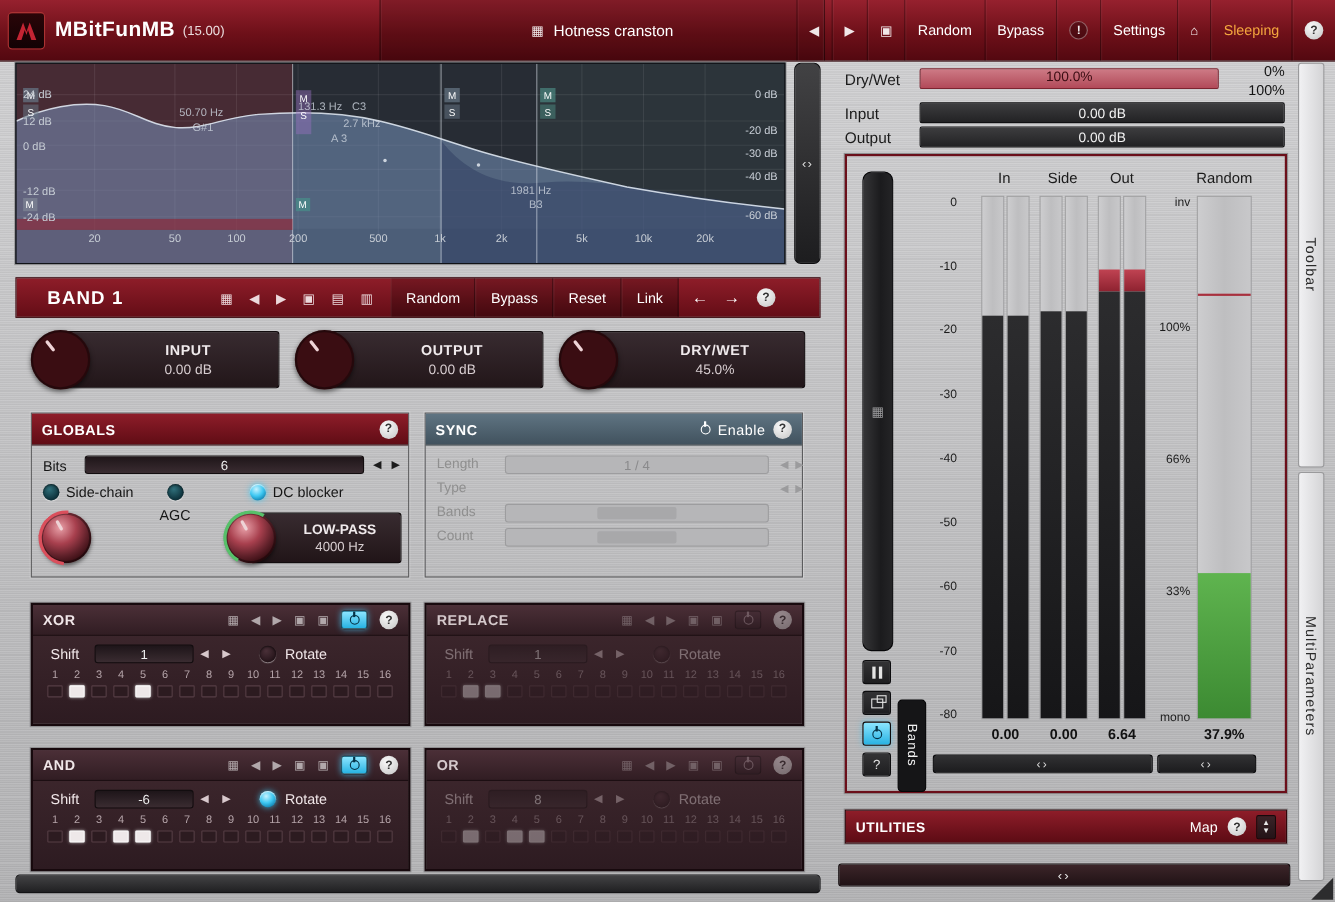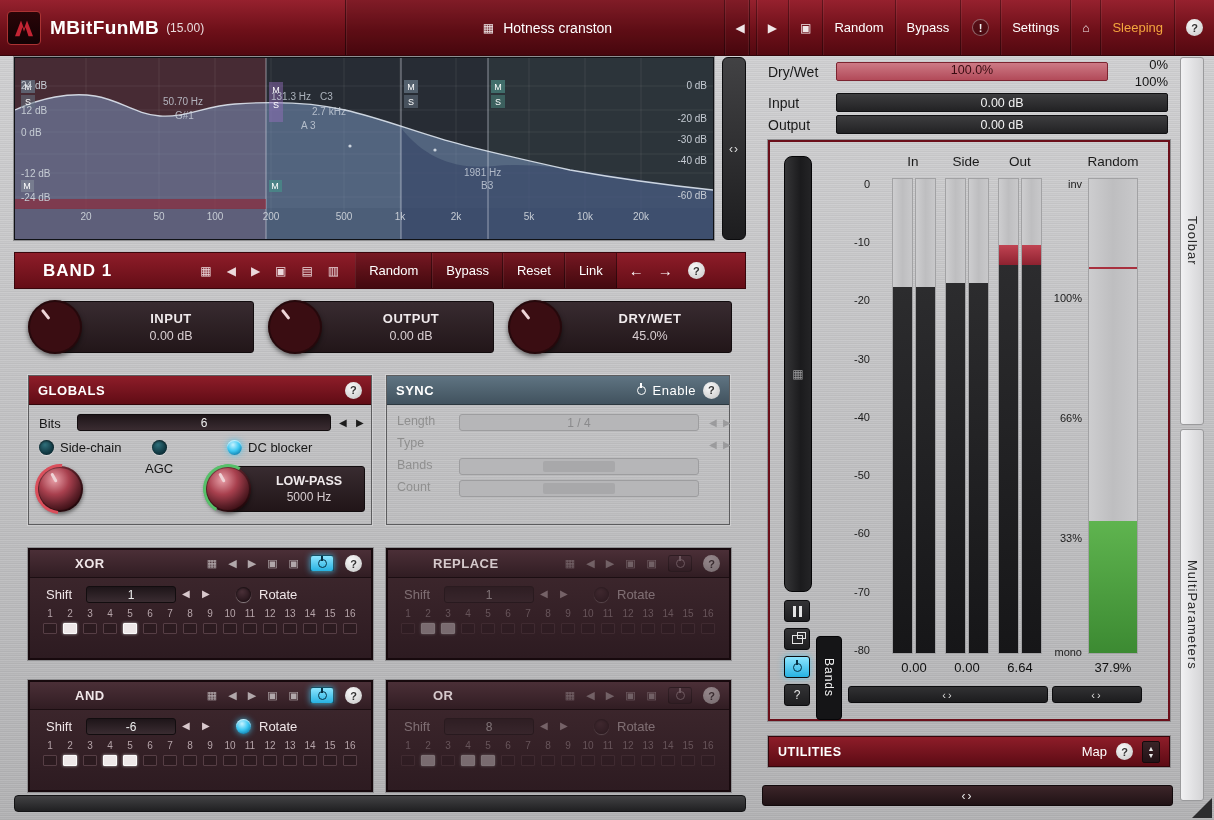--- a/index.html
+++ b/index.html
@@ -91,21 +91,21 @@
   .sync-row{position:absolute;height:18px;font-size:12.5px;color:#8f8f8f;}
   .sync-groove{position:absolute;left:62px;top:0;width:240px;height:17px;border-radius:3px;
     background:#b6b6b8;border:1px solid #9d9d9f;color:#8a8a8c;display:flex;align-items:center;justify-content:center;font-size:12px;}
   .sync-notch{position:absolute;left:35%;top:2px;width:30%;height:11px;background:#a8a8aa;border-radius:2px;}
   .sync-tri{position:absolute;font-size:10px;color:#9b9b9d;line-height:17px;}
   
   .op{position:absolute;width:345px;height:112px;background:linear-gradient(180deg,#40292f,#2d1b21);
     border:2px solid #17090d;box-shadow:0 0 0 1px #8f8f91;color:#f0e6e8;}
   .op-header{height:28px;display:flex;align-items:center;padding:0 9px;
     background:linear-gradient(180deg,#4b2f37,#311d23);border-bottom:1px solid #1c0e12;}
-  .op-title{font-size:13px;font-weight:bold;letter-spacing:.5px;margin-left:36px;}
+  .op-title{font-size:13px;font-weight:bold;letter-spacing:.5px;}
   .op-icons{margin-left:auto;display:flex;gap:11px;align-items:center;font-size:11px;color:rgba(255,255,255,.6);}
   .op-body{position:absolute;left:0;top:28px;right:0;bottom:0;}
   .op .shift-label{position:absolute;left:16px;top:9px;font-size:13px;}
   .op .shift-groove{left:56px;top:8px;width:90px;}
   .op .op-tri{position:absolute;font-size:10px;color:#d8c8cc;top:10px;}
   .op .rot-led{position:absolute;left:206px;top:9px;}
   .op .rot-label{position:absolute;left:229px;top:9px;font-size:13px;}
   .bit-nums{position:absolute;left:10px;top:30px;display:flex;}
   .bit-num{width:20px;text-align:center;font-size:10px;color:#b5a4a9;}
   .bit-boxes{position:absolute;left:10px;top:43px;display:flex;}
@@ -146,21 +146,21 @@
   .bands-tab span{writing-mode:vertical-rl;font-size:12px;letter-spacing:1px;}
   .m-scale{position:absolute;left:60px;width:40px;text-align:right;font-size:11px;color:#1c1c1c;height:12px;line-height:12px;}
   .m-colhead{position:absolute;top:12px;font-size:13.5px;color:#1a1a1a;text-align:center;width:60px;}
   .mbar{position:absolute;top:36px;height:476px;background:linear-gradient(90deg,#cdcdcf,#bebec0 50%,#c8c8ca);
     border:1px solid #a2a2a4;}
   .mfill{position:absolute;left:0;right:0;bottom:0;background:linear-gradient(180deg,#2c2c2e,#161618);}
   .mred{position:absolute;left:0;right:0;background:linear-gradient(180deg,#c04352,#8e2230);}
   .mgreen{position:absolute;left:0;right:0;bottom:0;background:linear-gradient(180deg,#5fb44f,#3c8a32);}
   .redline{position:absolute;left:0;right:0;height:2px;background:#a8303e;}
   .w-scale{position:absolute;left:276px;width:36px;text-align:right;font-size:11px;color:#1c1c1c;height:12px;line-height:12px;}
-  .m-value{position:absolute;top:518px;font-size:13px;color:#111;text-align:center;width:60px;}
+  .m-value{position:absolute;top:518px;font-size:13px;color:#111;text-align:center;width:60px;font-weight:bold;}
   .hscroll{position:absolute;top:544px;height:17px;border-radius:3px;border:1px solid #0c0c0e;
     background:linear-gradient(180deg,#313133,#1c1c1e);color:#ddd;display:flex;align-items:center;justify-content:center;
     font-size:11px;letter-spacing:2px;}
   
   .utilities{position:absolute;left:768px;top:736px;width:402px;height:31px;color:#fff;
     background:linear-gradient(180deg,#8e1d29,#5c0b14);border:1px solid #33050a;box-shadow:0 0 0 1px #8f8f91;
     display:flex;align-items:center;padding:0 9px;gap:10px;}
   .util-title{font-size:12.5px;font-weight:bold;letter-spacing:.5px;}
   .util-right{margin-left:auto;display:flex;align-items:center;gap:9px;font-size:13px;}
   .spinner{width:18px;height:22px;background:linear-gradient(180deg,#3a2327,#231317);border:1px solid #140a0c;border-radius:2px;
@@ -401,21 +401,21 @@
       <span class="led on"></span>
         <span>DC blocker</span>
     </div>
     <div class="mini-group" style="left:8px;top:88px;width:152px;">
       <div class="mini-knob arc-red"></div>
     </div>
     <div class="mini-group" style="left:176px;top:88px;width:160px;">
       <div class="mini-knob arc-green"></div>
       <div class="mini-panel">
         <span class="klabel">LOW-PASS</span>
-        <span class="kvalue">5000 Hz</span>
+        <span class="kvalue">4000 Hz</span>
       </div>
     </div>
   </div>
 
   <div class="panel" style="left:386px;top:375px;width:344px;height:150px;">
     <div class="panel-header steel-header">
       <span>SYNC</span>
       <span style="margin-left:auto;display:flex;align-items:center;gap:7px;font-weight:normal;">
         <span class="power"></span>
         <span>Enable</span>

